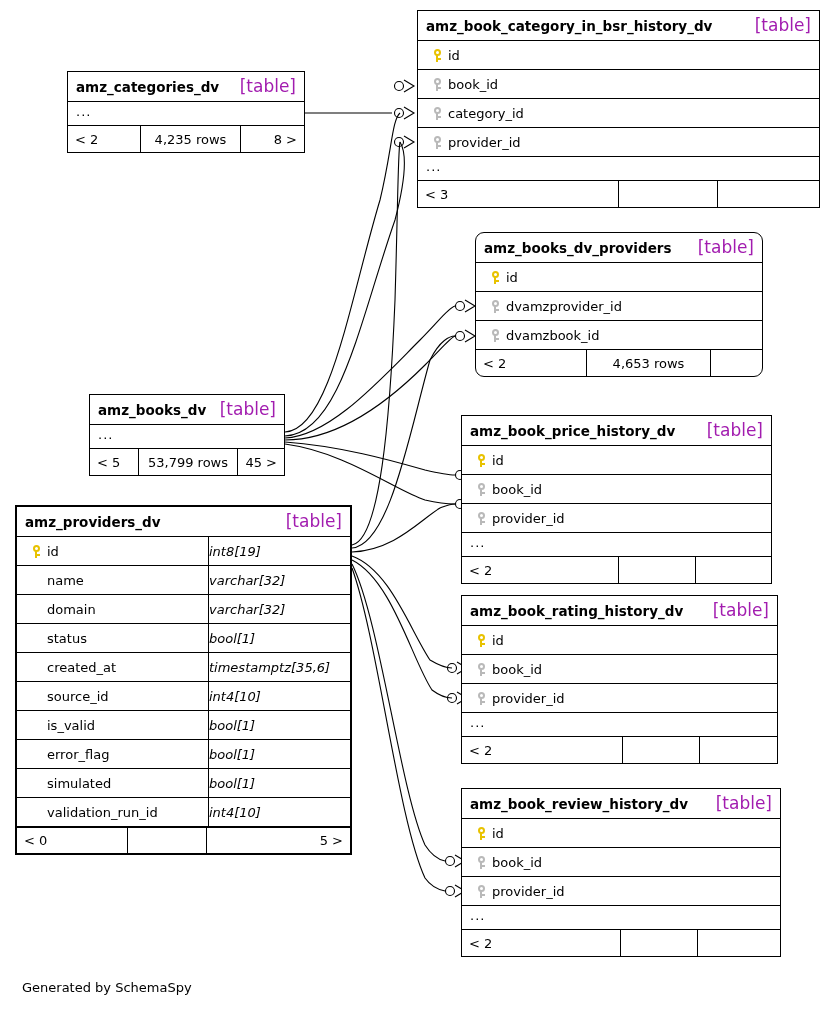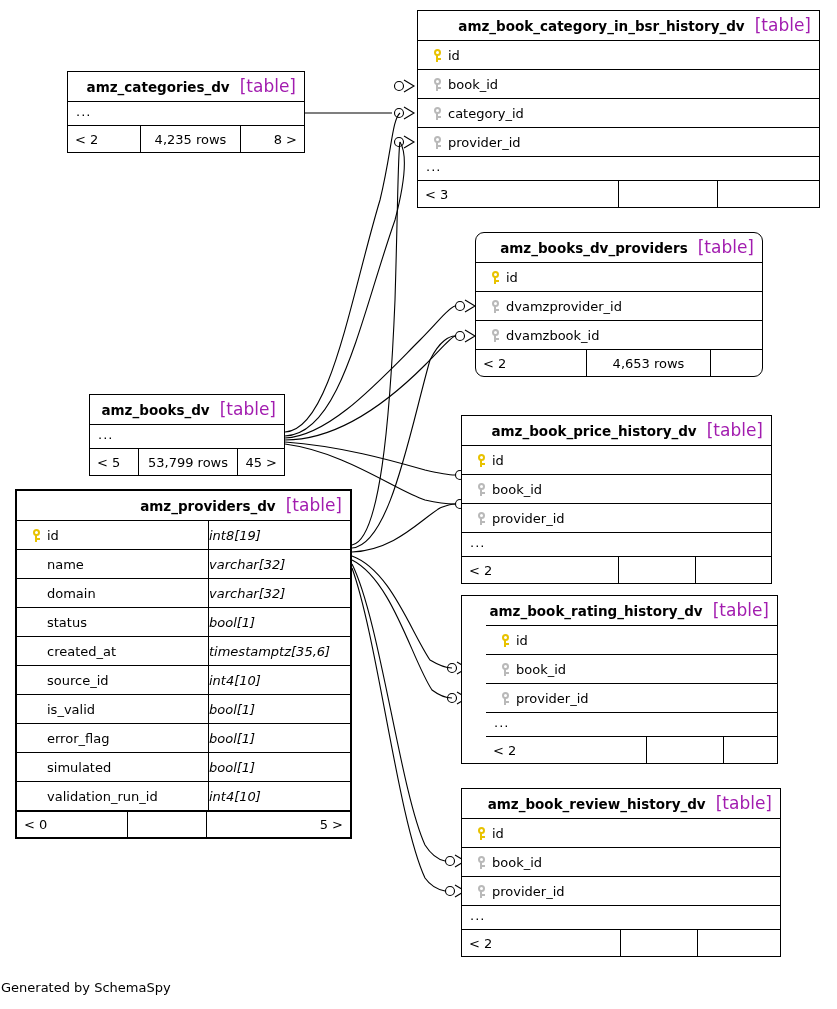--- a/index.html
+++ b/index.html
@@ -26,25 +26,26 @@
   }
   .table-box {
     position: absolute;
     background: #ffffff;
     border: 1px solid #000000;
     box-sizing: border-box;
     z-index: 2;
   }
   .table-box.thick {
     border-width: 2px;
+    margin-top: 16px;
   }
   .table-header {
     display: flex;
     align-items: baseline;
-    justify-content: flex-end;
+    justify-content: space-between;
     padding: 4px 8px 5px 8px;
     border-bottom: 1px solid #000000;
     box-sizing: border-box;
     white-space: nowrap;
   }
   .table-name {
     font-weight: bold;
     font-size: 13.5px;
   }
   .table-tag {
@@ -155,21 +156,21 @@
     border-right: 1px solid #000000;
   }
   .footer-right {
     justify-content: flex-end;
   }
   .footer-right.empty, .footer-mid.empty {
     justify-content: center;
   }
   .generated {
     position: absolute;
-    left: 1px;
+    left: 22px;
     top: 980px;
     font-size: 13px;
     color: #000000;
   }
 </style>
 </head>
 <body>
 
 <svg id="edges" viewBox="0 0 837 1009">
   <g fill="none" stroke="#000000" stroke-width="1.1">
@@ -493,21 +494,21 @@
     </span>
     <span class="col-type">int4[10]</span>
   </div>
   <div class="footer-row" style="border-top:1px solid #000;">
     <span class="footer-cell footer-left" style="width:110px;">&lt; 0</span>
     <span class="footer-cell footer-mid empty" style="width:80px;"></span>
     <span class="footer-cell footer-right" style="flex:1;">5 &gt;</span>
   </div>
 </div>
 
-<div class="table-box" style="left:461px; top:595px; width:317px;padding-left:24px;">
+<div class="table-box" style="left:461px; top:595px; width:317px;">
   <div class="table-header">
     <span class="table-name">amz_book_rating_history_dv</span>
     <span class="table-tag">[table]</span>
   </div>
   <div class="row">
     <span class="col-name">
       <span class="key-slot">
           <span class="key-icon">
             <span class="bow"></span>
             <span class="shaft"></span>

